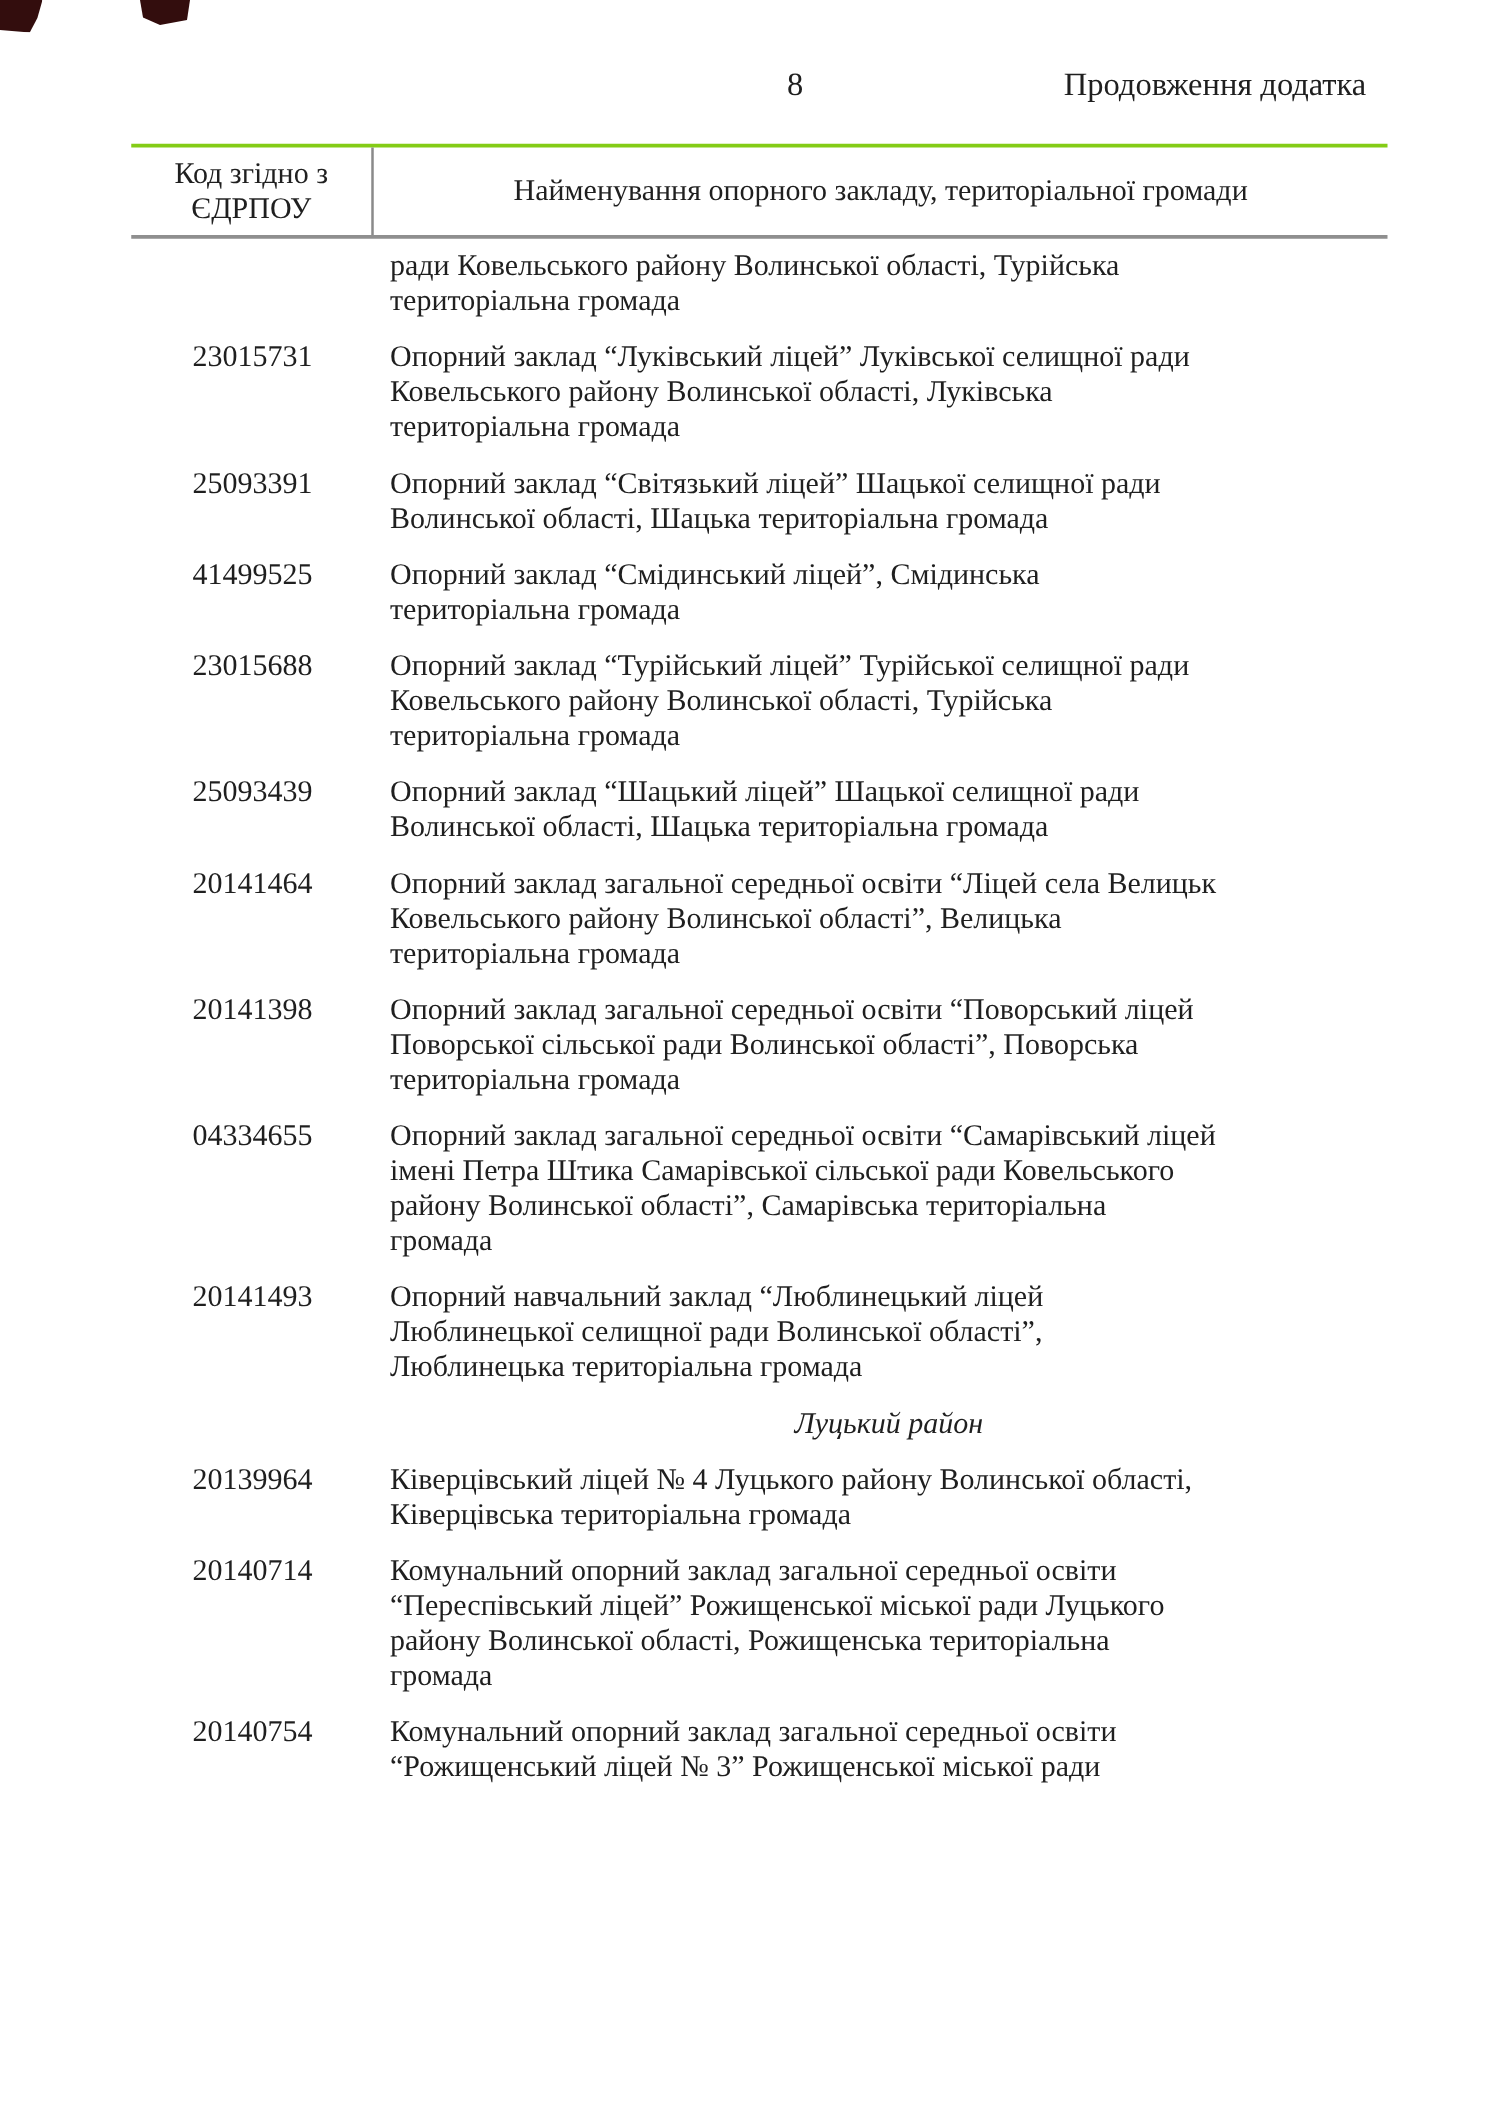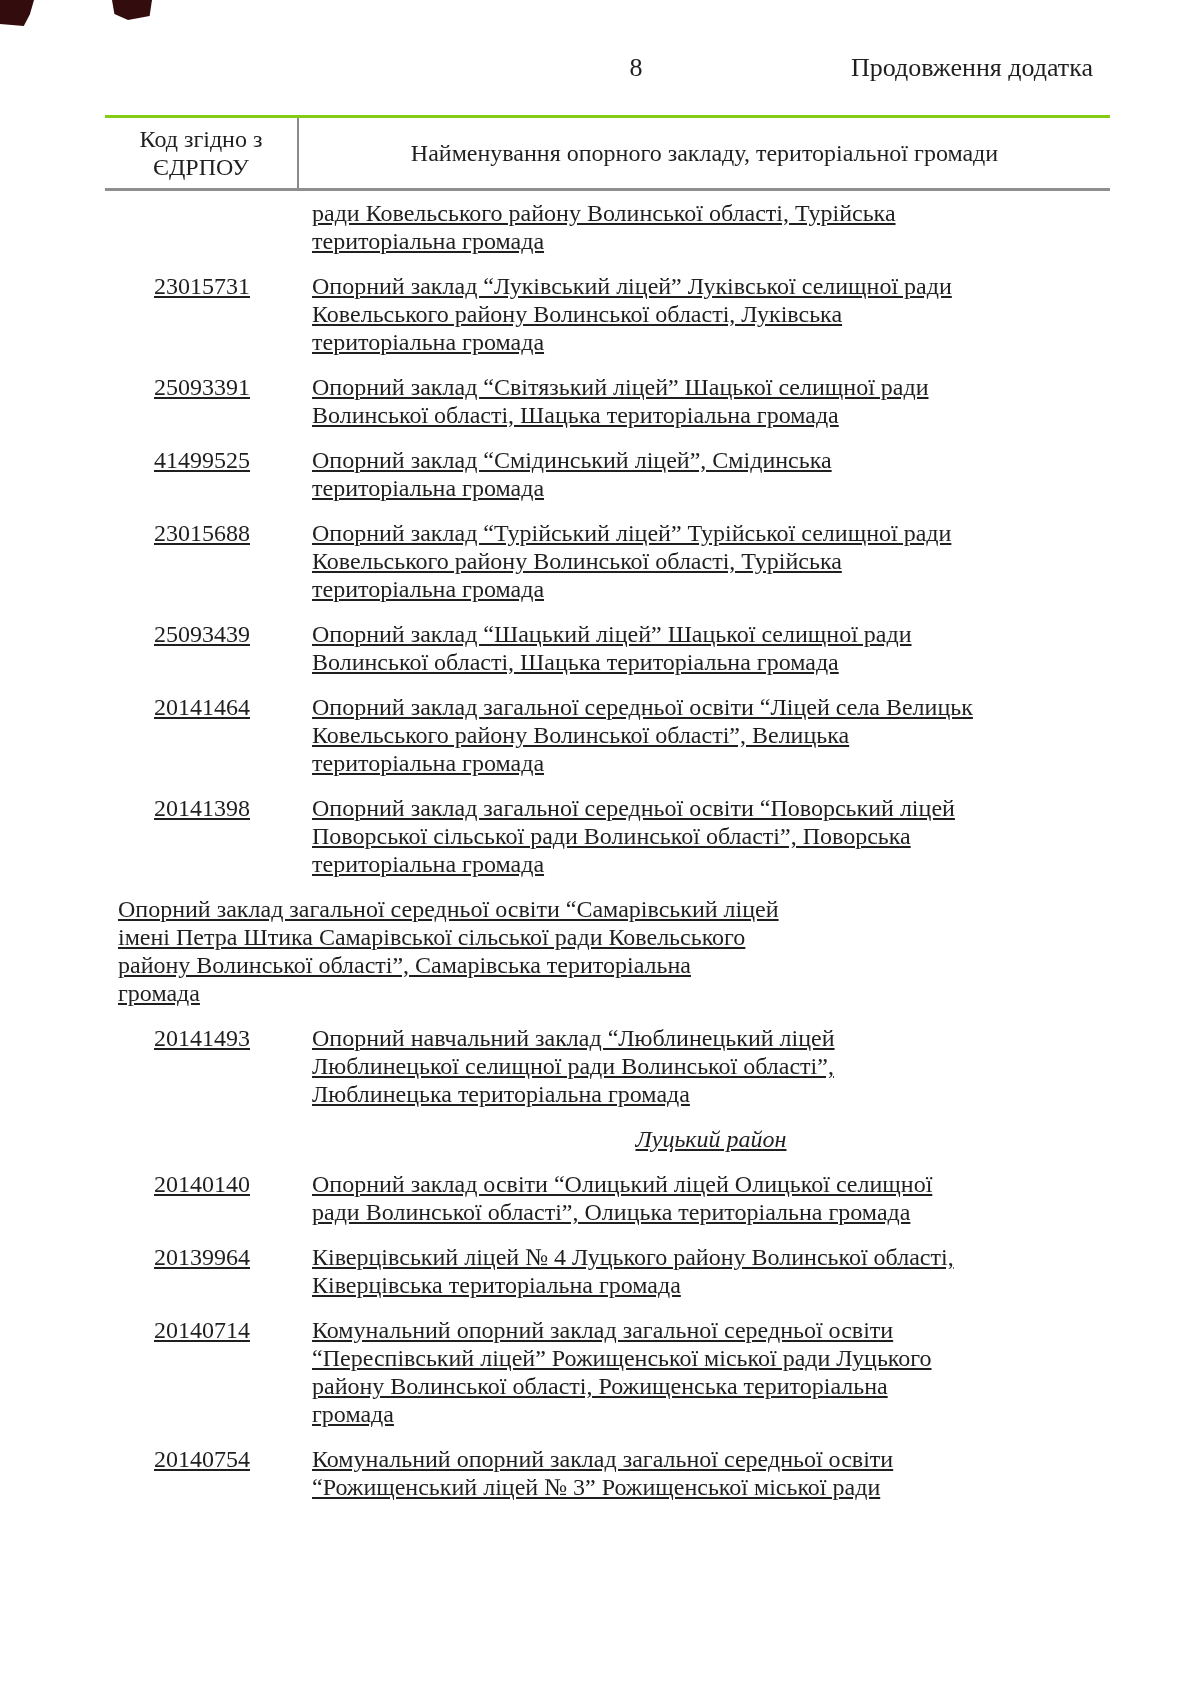--- a/index.html
+++ b/index.html
@@ -82,21 +82,20 @@
     text-align: center;
     font-size: 24px;
     line-height: 28px;
     padding: 0 22px;
   }
 
   .tbody { padding-top: 8px; }
   .row {
     display: flex;
     margin-bottom: 17px;
-    text-decoration: underline;
   }
   .cell-code {
     flex: 0 0 194px;
     width: 194px;
     text-align: center;
     font-size: 24px;
     line-height: 28px;
   }
   .cell-text {
     flex: 1;
@@ -167,39 +166,35 @@
 Ковельського району Волинської області”, Велицька
 територіальна громада</div>
         </div>
         <div class="row">
           <div class="cell-code">20141398</div>
           <div class="cell-text">Опорний заклад загальної середньої освіти “Поворський ліцей
 Поворської сільської ради Волинської області”, Поворська
 територіальна громада</div>
         </div>
         <div class="row">
+          <div class="cell-code">04334655</div>
           <div class="cell-text">Опорний заклад загальної середньої освіти “Самарівський ліцей
 імені Петра Штика Самарівської сільської ради Ковельського
 району Волинської області”, Самарівська територіальна
 громада</div>
         </div>
         <div class="row">
           <div class="cell-code">20141493</div>
           <div class="cell-text">Опорний навчальний заклад “Люблинецький ліцей
 Люблинецької селищної ради Волинської області”,
 Люблинецька територіальна громада</div>
         </div>
         <div class="row section">
           <div class="cell-code"></div>
           <div class="cell-text">Луцький район</div>
-        </div>
-        <div class="row">
-          <div class="cell-code">20140140</div>
-          <div class="cell-text">Опорний заклад освіти “Олицький ліцей Олицької селищної
-ради Волинської області”, Олицька територіальна громада</div>
         </div>
         <div class="row">
           <div class="cell-code">20139964</div>
           <div class="cell-text">Ківерцівський ліцей № 4 Луцького району Волинської області,
 Ківерцівська територіальна громада</div>
         </div>
         <div class="row">
           <div class="cell-code">20140714</div>
           <div class="cell-text">Комунальний опорний заклад загальної середньої освіти
 “Переспівський ліцей” Рожищенської міської ради Луцького

